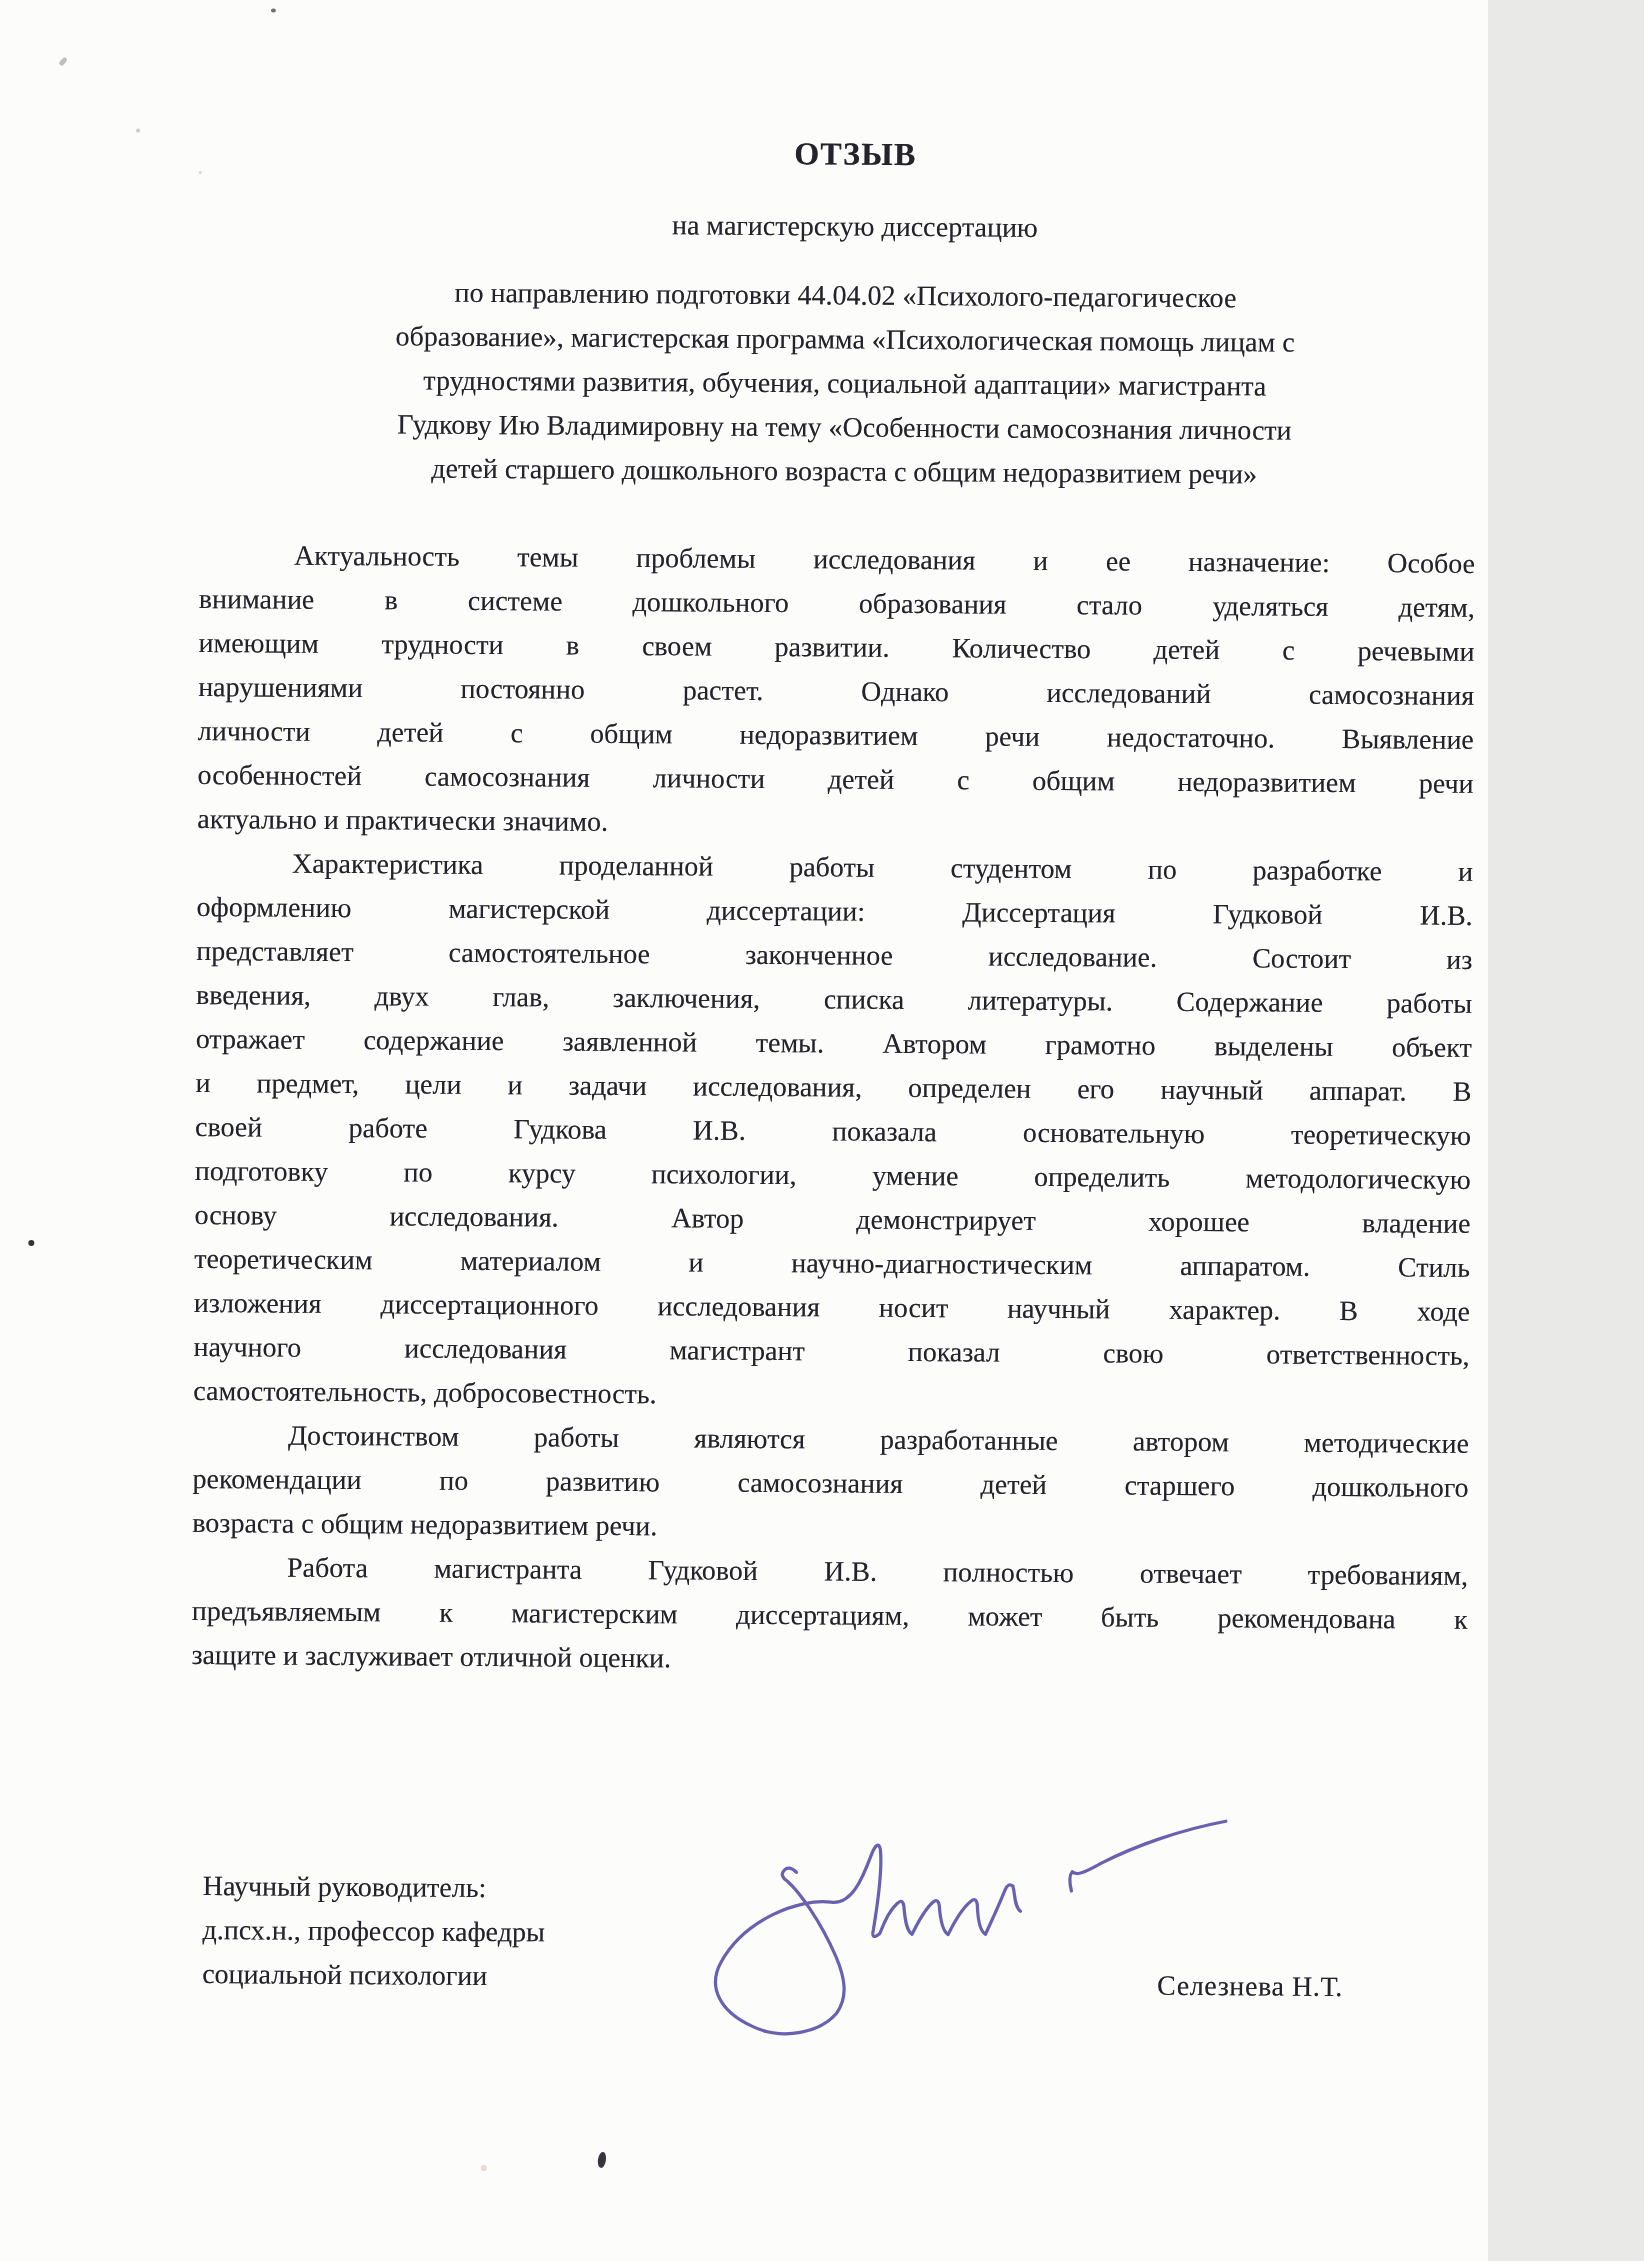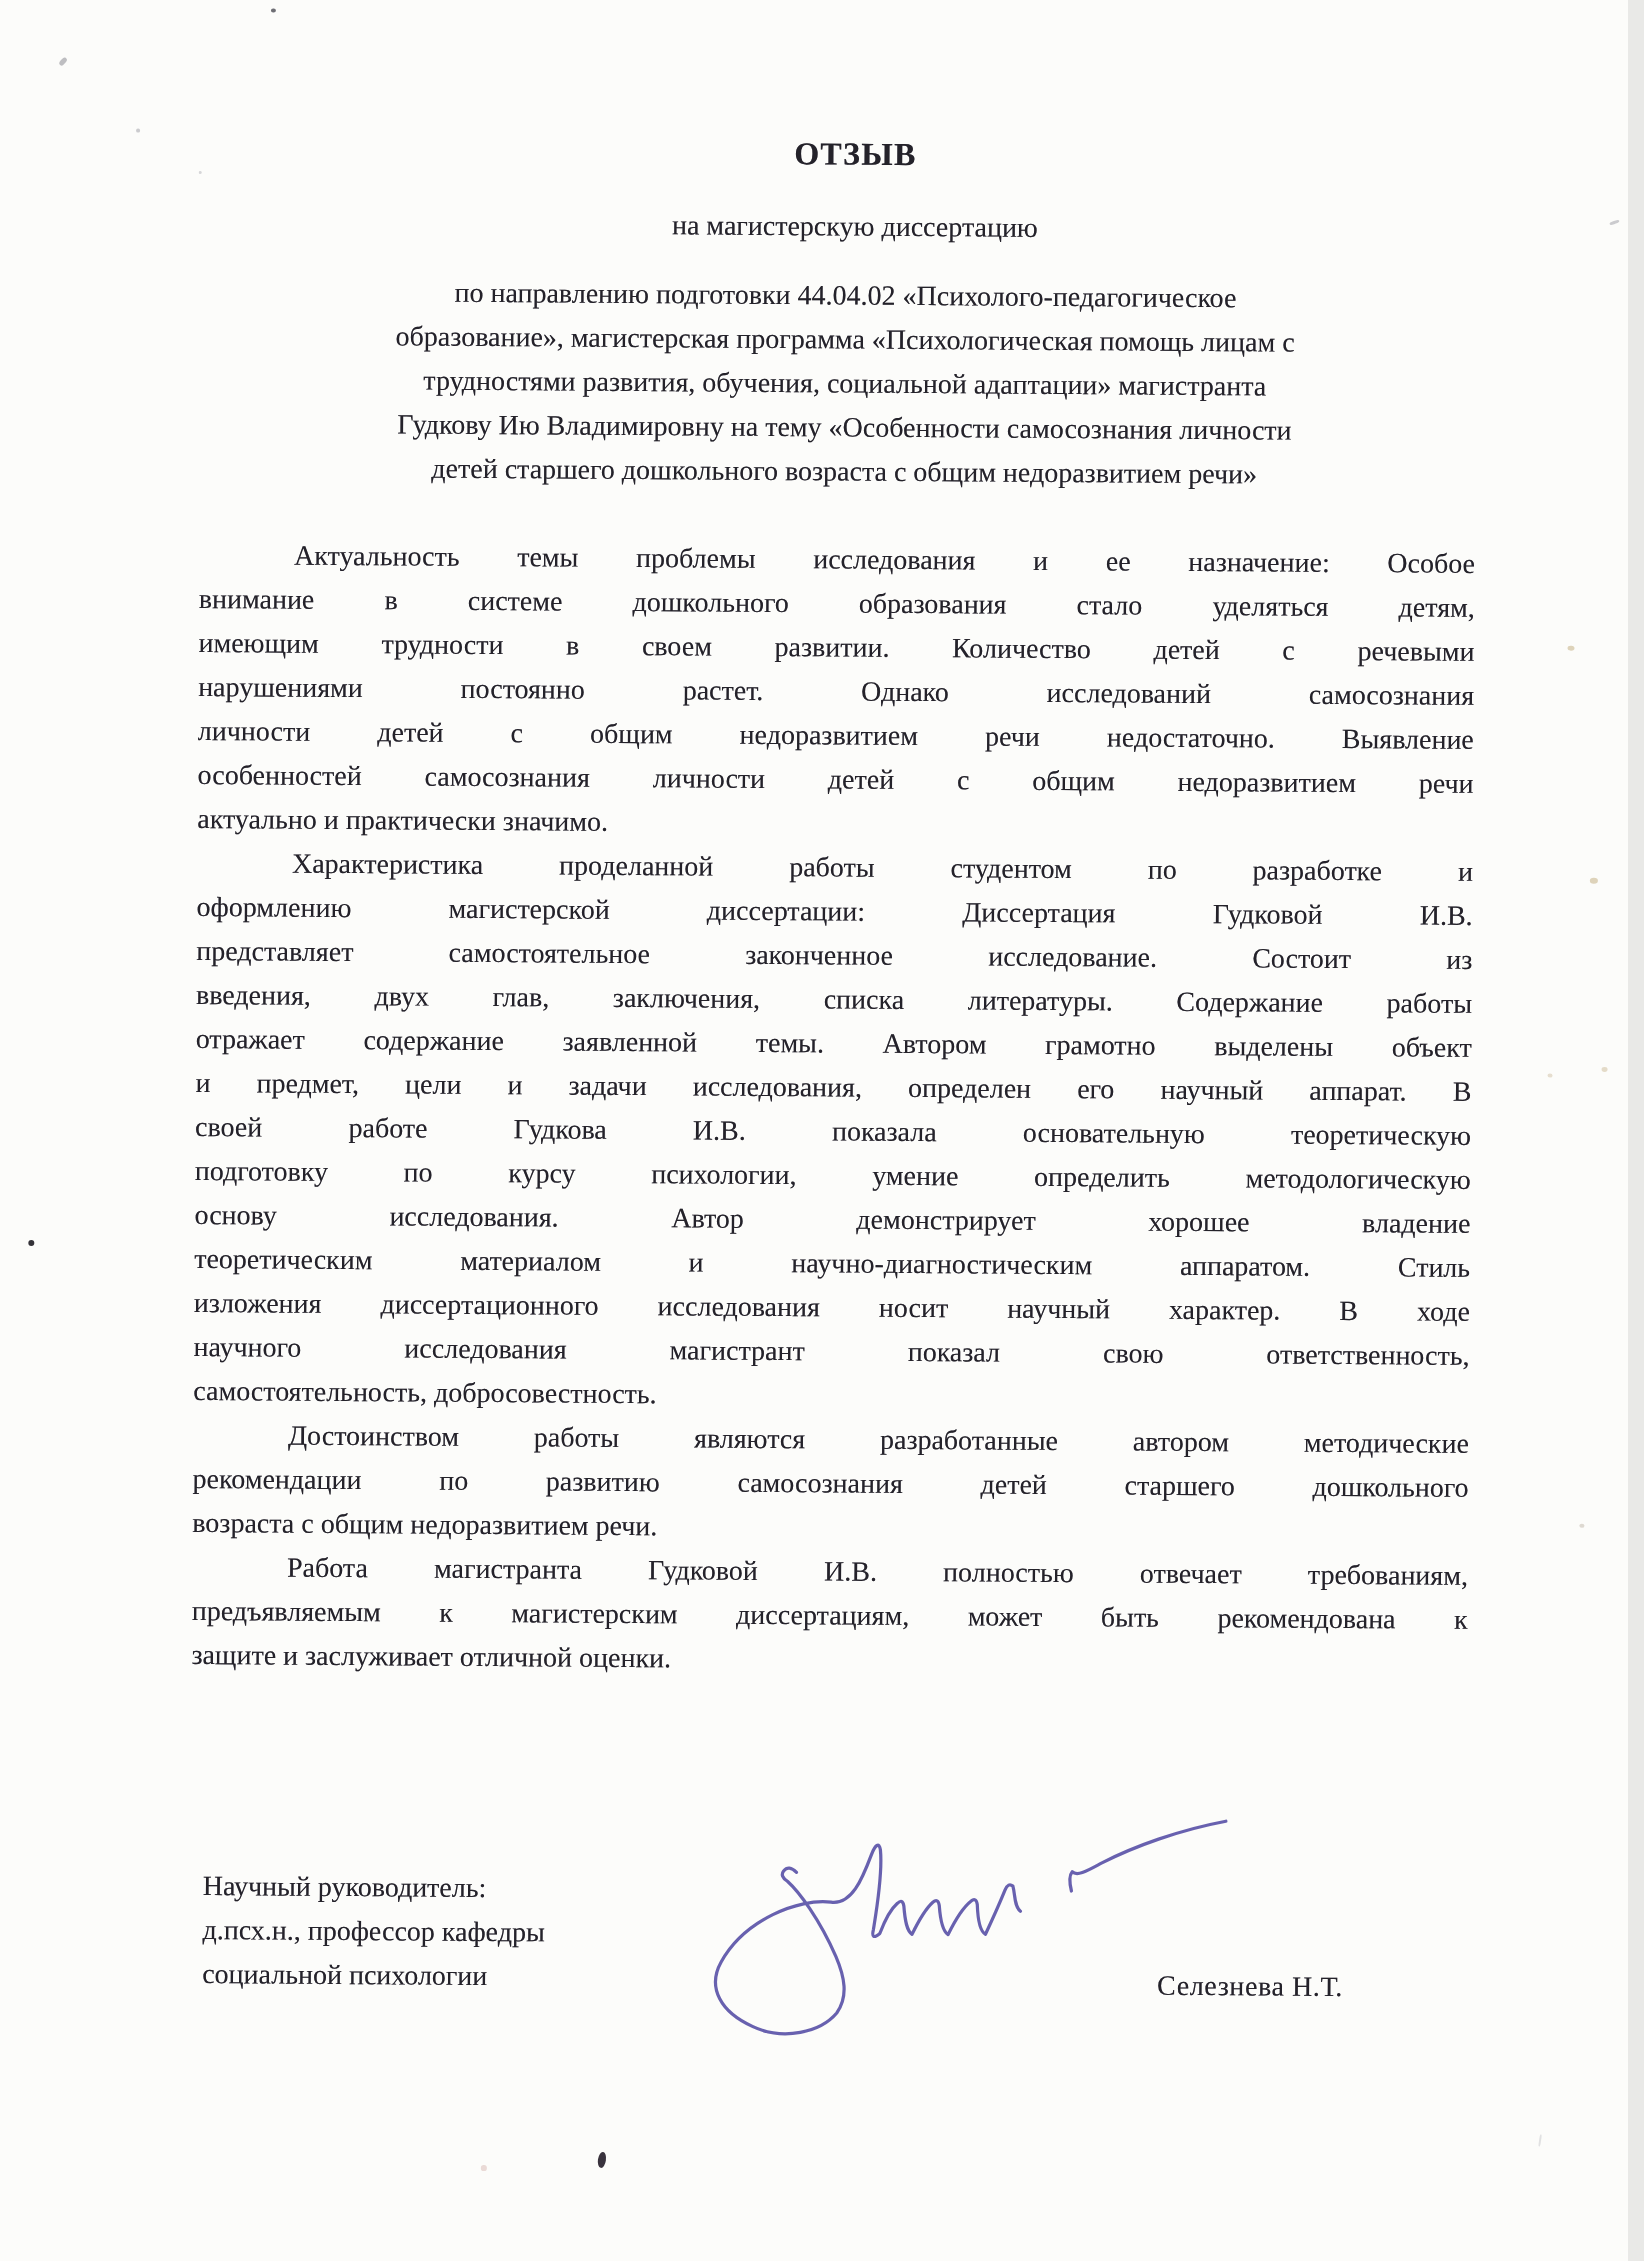--- a/index.html
+++ b/index.html
@@ -1,17 +1,17 @@
 <!DOCTYPE html>
 <html style="font-size:10.3px"><head>
 <meta charset="utf-8">
 <style>
   html,body{margin:0;padding:0;background:#e9e9e7;}
   .page{
-    position:relative;width:1628px;height:2261px;background:#fcfcfa;
+    position:relative;width:1488px;height:2261px;background:#fcfcfa;
     overflow:hidden;
     font-family:"Liberation Serif","DejaVu Serif",serif;
     color:#24222a;
   }
   .scan{
     position:absolute;left:0;top:0;width:1644px;height:2261px;
     transform:rotate(0.4deg);transform-origin:193px 0;
     text-shadow:0 0 0.6px rgba(30,28,45,.45);
   }
   .doc-title{

